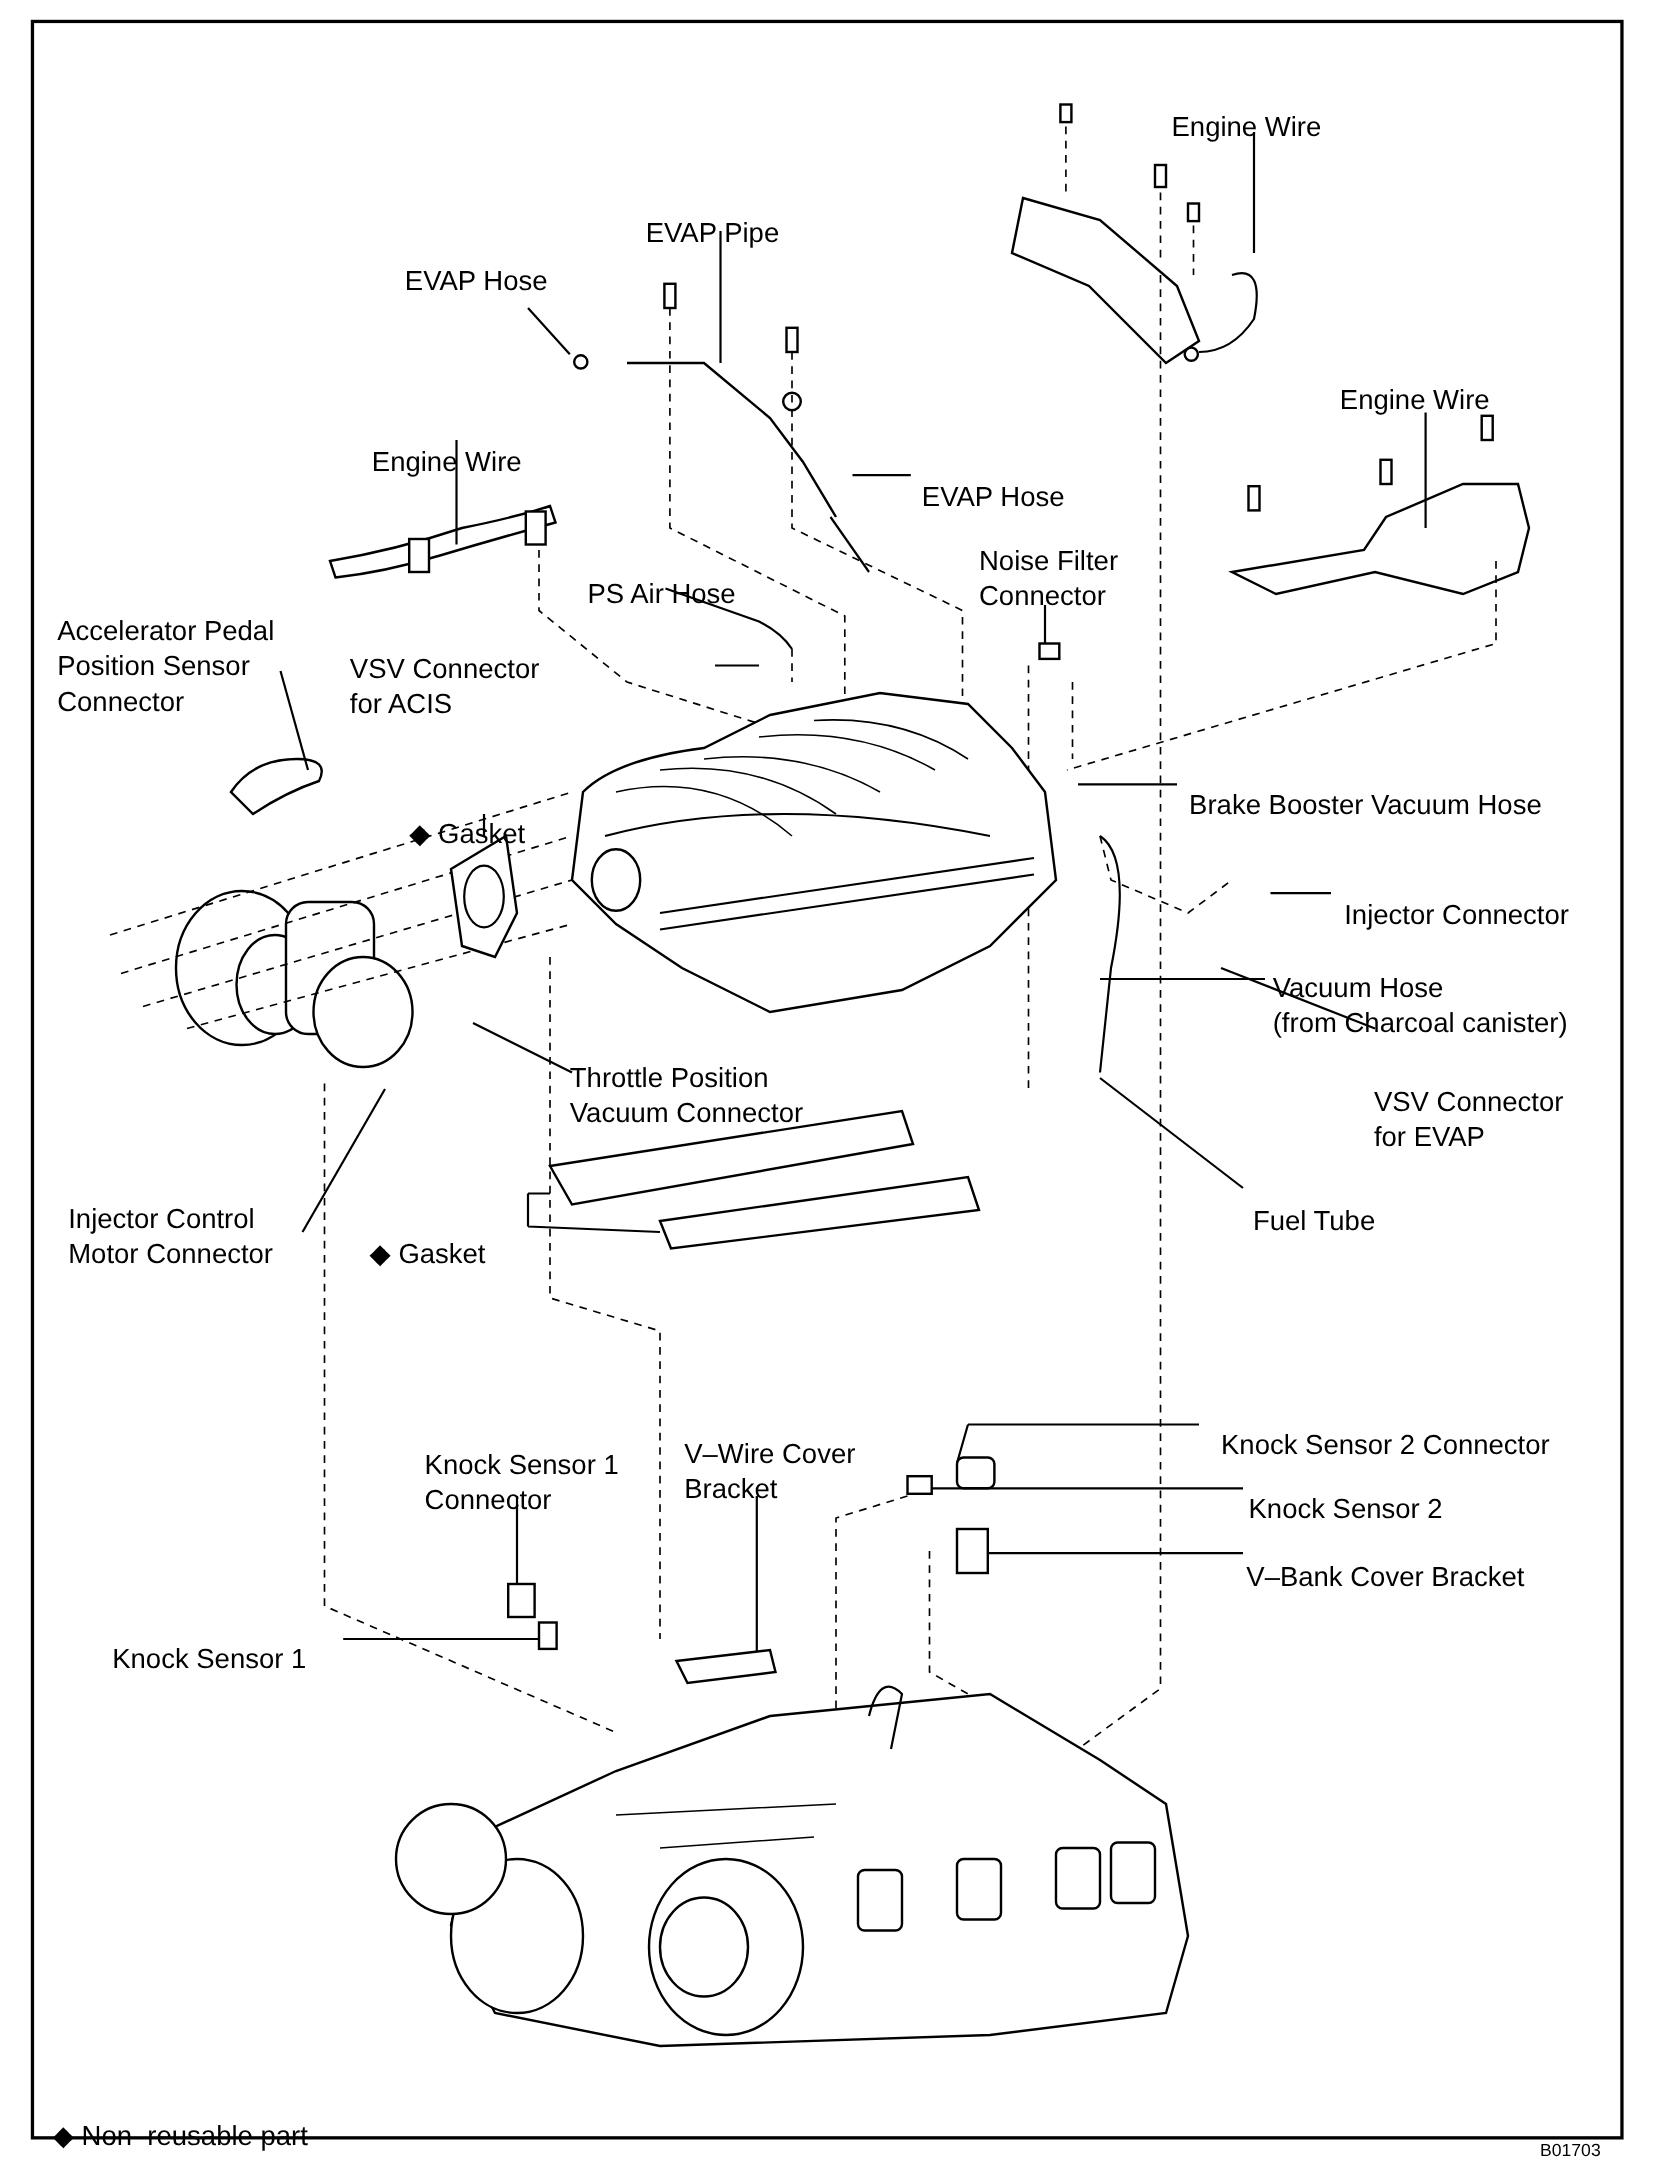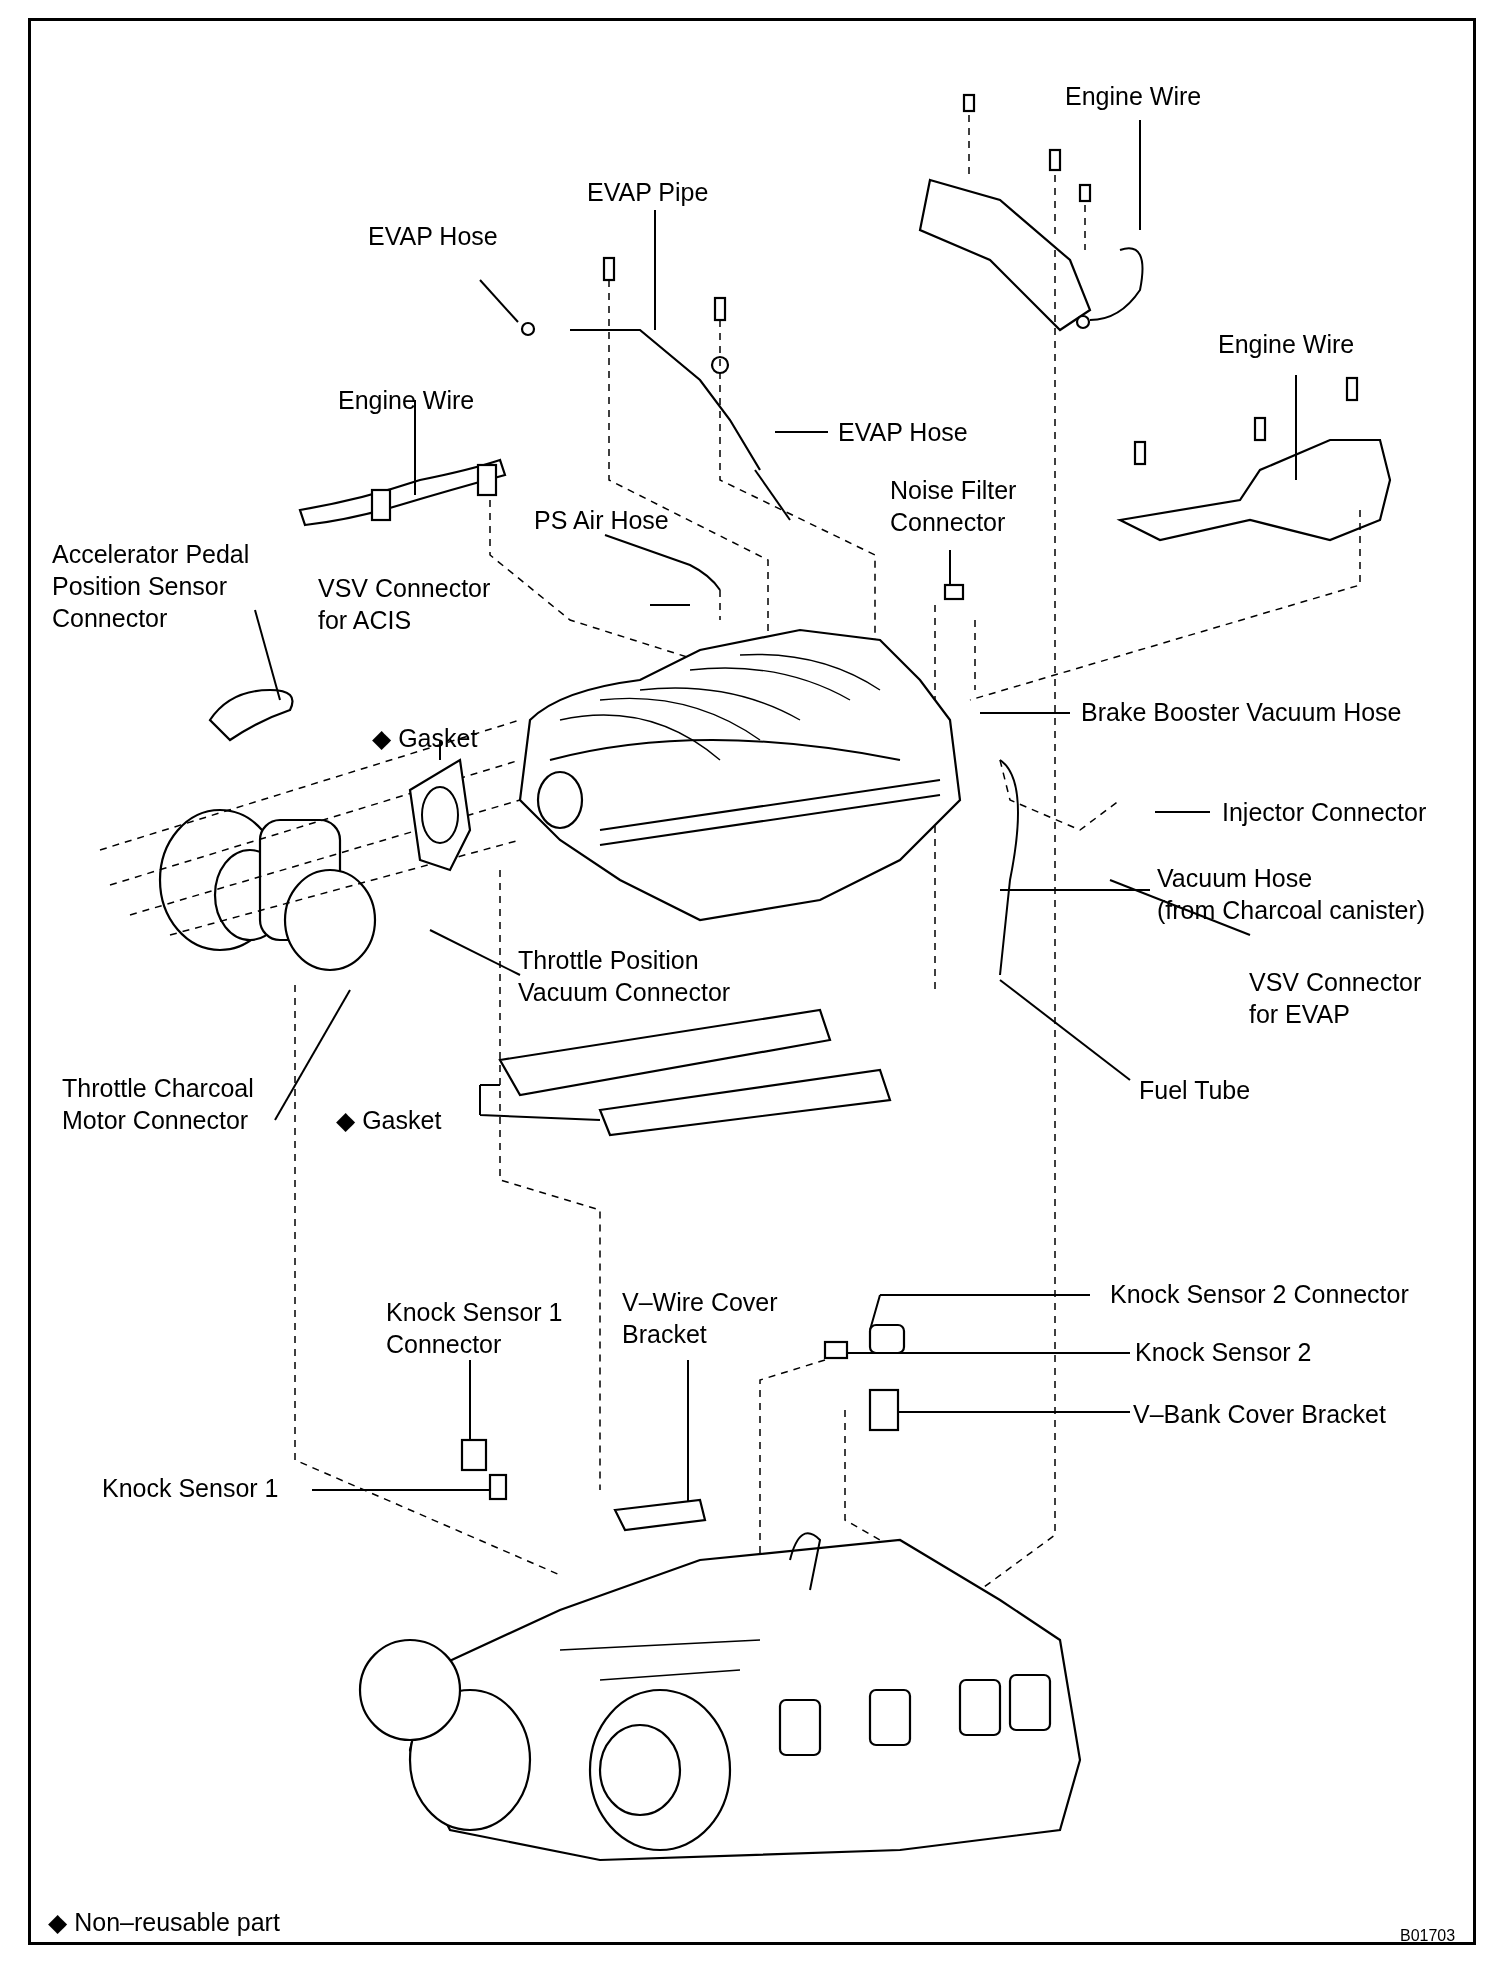--- a/index.html
+++ b/index.html
@@ -1,21 +1,21 @@
 <!DOCTYPE html>
 <html><head>
 <meta charset="utf-8">
 <style>
   html, body { margin:0; padding:0; background:#fff; }
   body { width:1504px; height:1962px; position:relative; overflow:hidden;
          font-family:"Liberation Sans", sans-serif; color:#000; }
   #frame { position:absolute; left:28px; top:18px; width:1448px; height:1927px;
            border:3px solid #000; box-sizing:border-box; }
   #art { position:absolute; left:0; top:0; width:1504px; height:1962px; }
-  .lbl { position:absolute; font-size:25px; line-height:32px; white-space:nowrap; }
+  .lbl { position:absolute; font-size:25px; line-height:32px; white-space:nowrap;margin-top:20px; }
   .small { font-size:16px; font-weight:normal; }
   .ln { stroke:#000; stroke-width:2; fill:none; }
   .dash { stroke:#000; stroke-width:1.5; fill:none; stroke-dasharray:7 6; }
   .part { stroke:#000; stroke-width:2.2; fill:#fff; }
   .thin { stroke:#000; stroke-width:1.4; fill:none; }
 </style>
 </head>
 <body>
 
 <div id="frame"></div>
@@ -158,21 +158,21 @@
 <div class="lbl" style="left:318px;top:604px">for ACIS</div>
 <div class="lbl" style="left:372px;top:722px"><span>◆ </span><span>Gasket</span></div>
 <div class="lbl" style="left:1081px;top:696px">Brake Booster Vacuum Hose</div>
 <div class="lbl" style="left:1222px;top:796px">Injector Connector</div>
 <div class="lbl" style="left:1157px;top:862px">Vacuum Hose</div>
 <div class="lbl" style="left:1157px;top:894px">(from Charcoal canister)</div>
 <div class="lbl" style="left:518px;top:944px">Throttle Position</div>
 <div class="lbl" style="left:518px;top:976px">Vacuum Connector</div>
 <div class="lbl" style="left:1249px;top:966px">VSV Connector</div>
 <div class="lbl" style="left:1249px;top:998px">for EVAP</div>
-<div class="lbl" style="left:62px;top:1072px">Throttle Charcoal</div>
+<div class="lbl" style="left:62px;top:1072px">Injector Control</div>
 <div class="lbl" style="left:62px;top:1104px">Motor Connector</div>
 <div class="lbl" style="left:1139px;top:1074px">Fuel Tube</div>
 <div class="lbl" style="left:336px;top:1104px"><span>◆ </span><span>Gasket</span></div>
 <div class="lbl" style="left:1110px;top:1278px">Knock Sensor 2 Connector</div>
 <div class="lbl" style="left:386px;top:1296px">Knock Sensor 1</div>
 <div class="lbl" style="left:386px;top:1328px">Connector</div>
 <div class="lbl" style="left:622px;top:1286px">V–Wire Cover</div>
 <div class="lbl" style="left:622px;top:1318px">Bracket</div>
 <div class="lbl" style="left:1135px;top:1336px">Knock Sensor 2</div>
 <div class="lbl" style="left:1133px;top:1398px">V–Bank Cover  Bracket</div>

